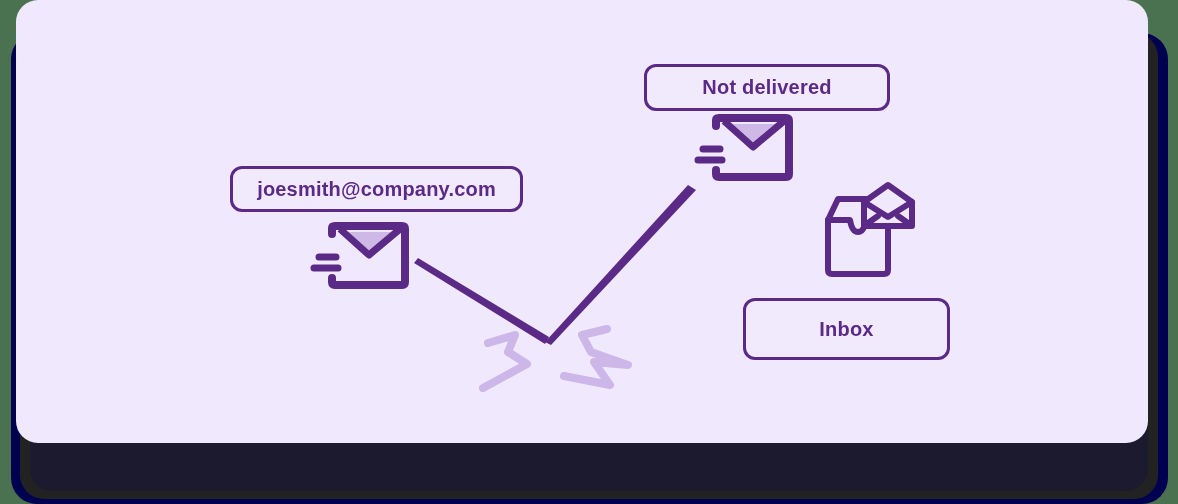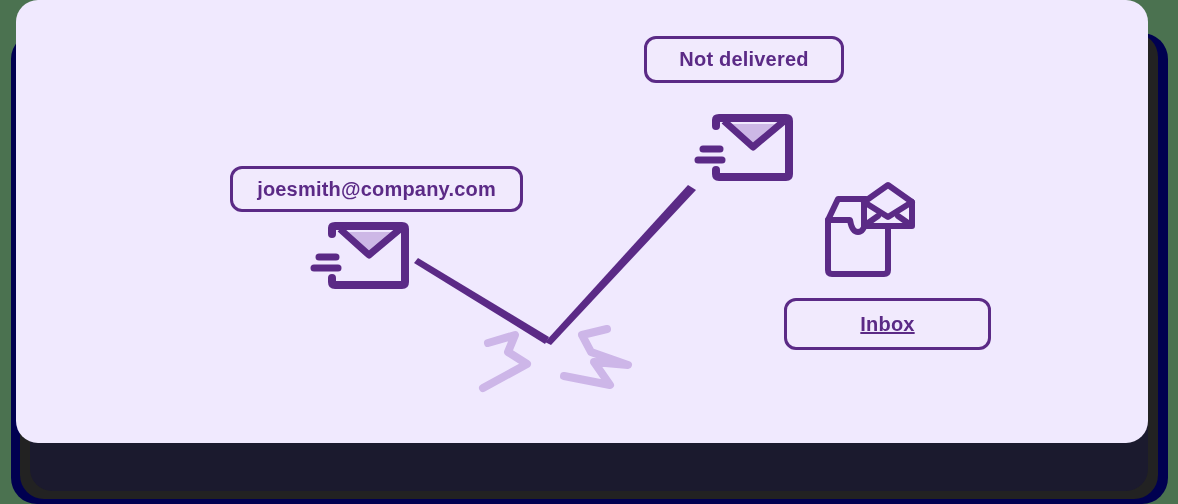--- a/index.html
+++ b/index.html
@@ -54,15 +54,15 @@
     <path d="M828,220 L850,220 Q852,232 858,232 Q864,232 866,220 L888,220"></path>
     <path d="M864,202 L864,226 L912,226 L912,202 L888,185 Z" fill="#f0e9fe"></path>
     <polyline points="864,202 888,217 912,202"></polyline>
     <line x1="868" y1="223" x2="878" y2="216"></line>
     <line x1="908" y1="223" x2="898" y2="216"></line>
   </g>
 </svg>
 
 <div class="label-box" style="left:215px; top:166px; width:293px; height:46px;margin-left:15px;">joesmith@company.com</div>
 
-<div class="label-box" style="left:644px; top:36px; width:200px; height:47px;">Not delivered</div>
+<div class="label-box" style="left:644px; top:64px; width:246px; height:47px;">Not delivered</div>
 
-<div class="label-box" style="left:784px; top:298px; width:207px; height:52px;text-decoration:underline;">Inbox</div>
+<div class="label-box" style="left:743px; top:298px; width:207px; height:62px;">Inbox</div>
 
 </body></html>

